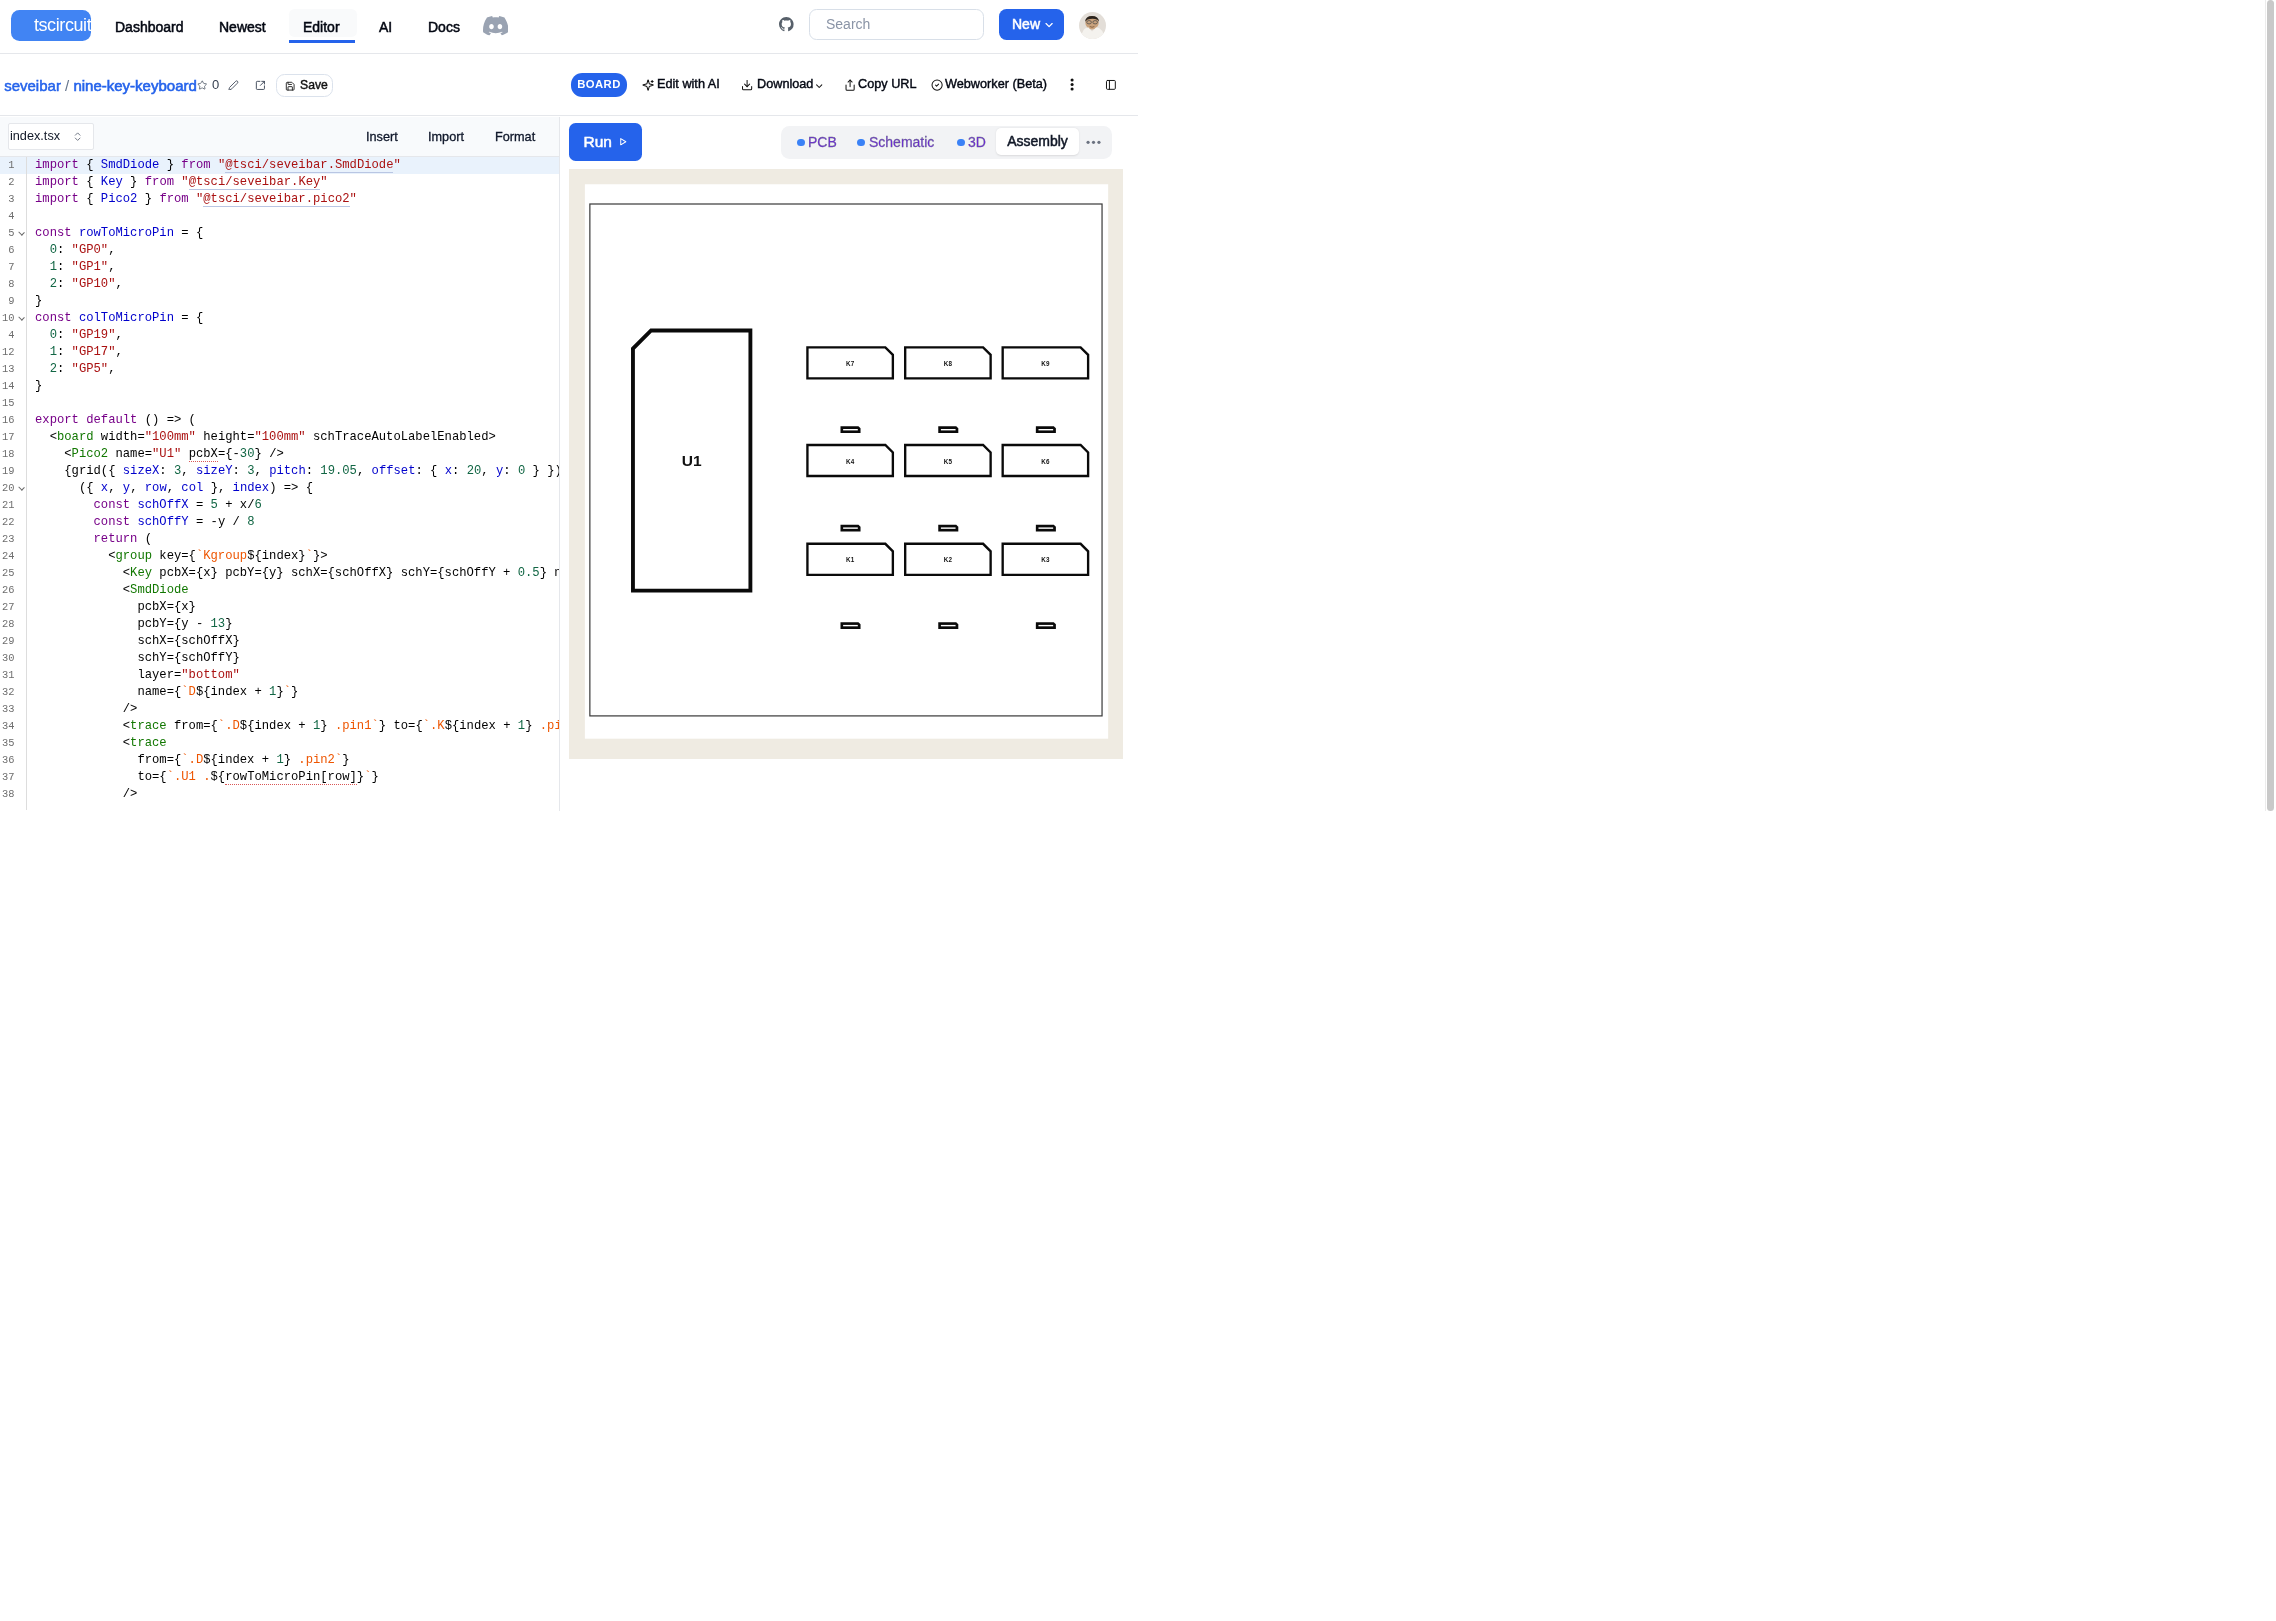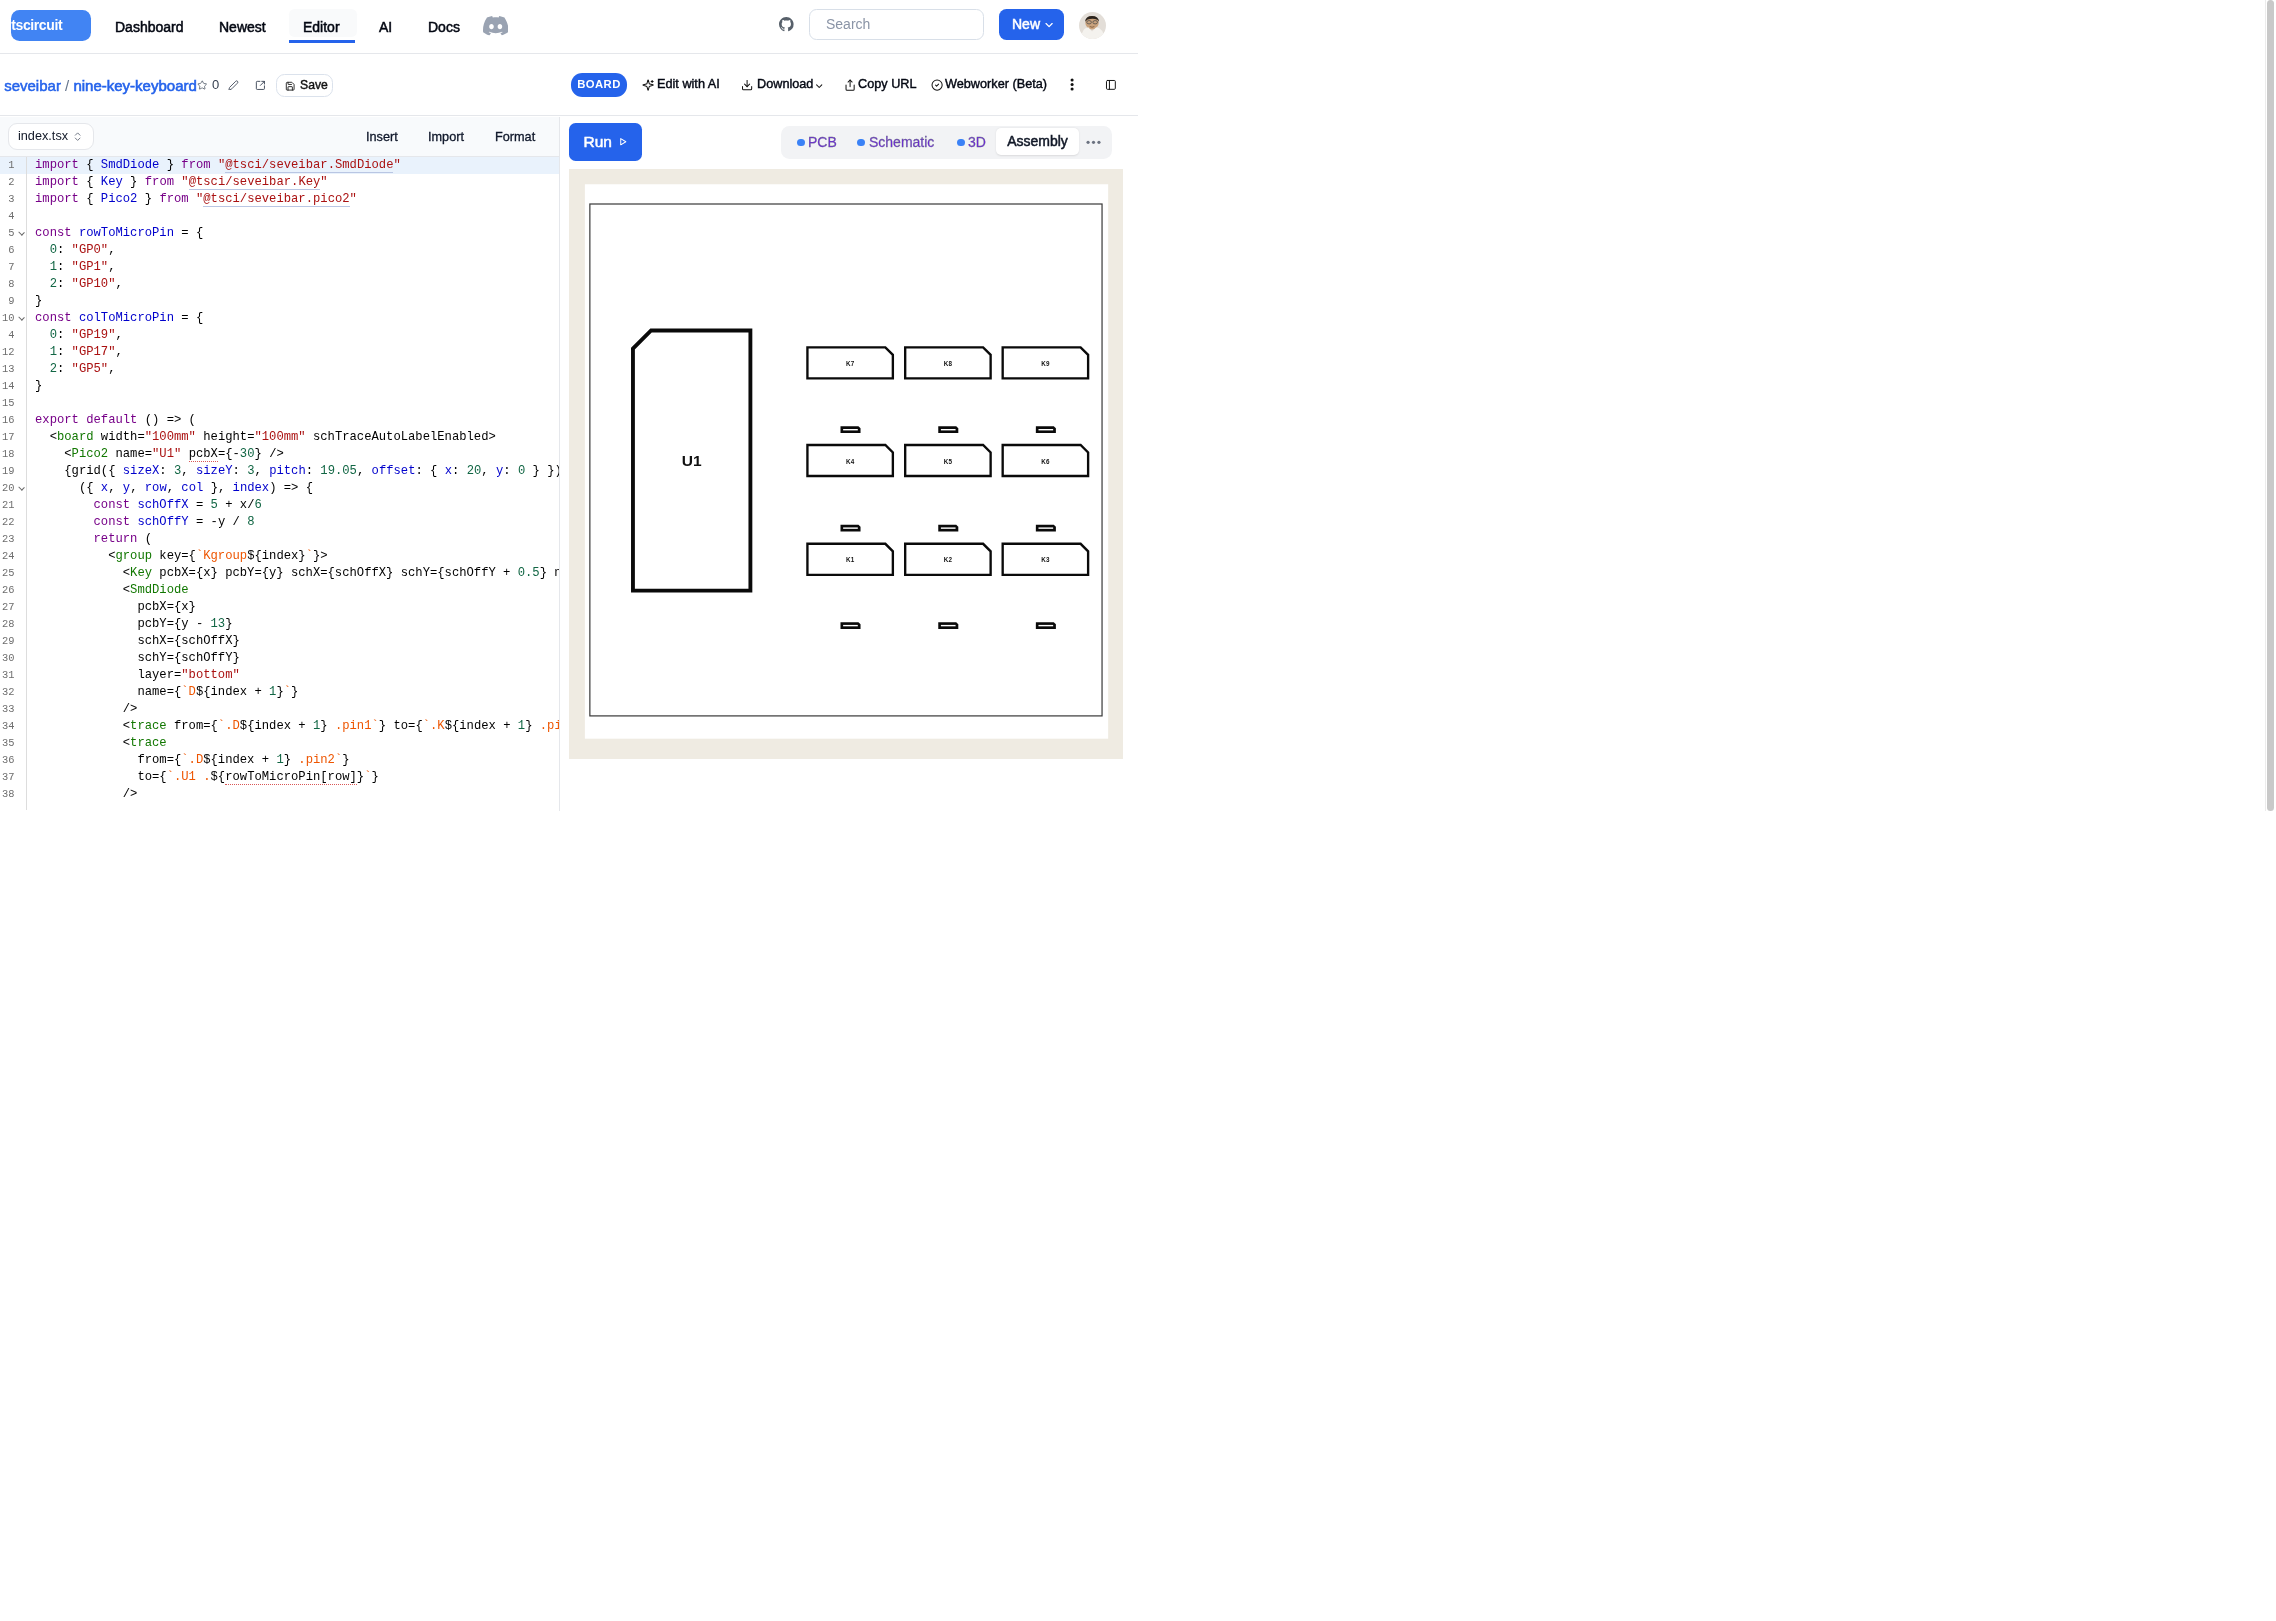--- a/index.html
+++ b/index.html
@@ -1,34 +1,34 @@
 <!DOCTYPE html>
 <html style="font-size:15px"><head>
 <meta charset="utf-8">
 <style>
   * { margin:0; padding:0; box-sizing:border-box; }
   html,body { width:1138px; height:811px; overflow:hidden; background:#fff;
     font-family:"Liberation Sans", sans-serif; }
   .nav { position:absolute; left:0; top:0; width:1138px; height:54px; background:#fff;
     border-bottom:0.9px solid #e5e7eb; }
   .logo { position:absolute; left:11.3px; top:10.4px; width:80px; height:31px; background:#4184f3;
-    border-radius:8.5px; color:#fff; font-weight:bold; font-size:14px; letter-spacing:-0.4px; text-align:left; line-height:30px; }
+    border-radius:8.5px; color:#fff; font-weight:normal; font-size:18px; letter-spacing:-0.4px; text-align:right; line-height:30px; }
   .navlink { position:absolute; top:0; height:54px; line-height:54px; font-size:14px; font-weight:400;
     -webkit-text-stroke:0.5px #030712; color:#030712; }
   .tbt { -webkit-text-stroke:0.4px #030712; }
   .ed-hover { position:absolute; left:289px; top:8.5px; width:68px; height:28px; background:#f9fafb; border-radius:5.6px; }
   .ed-under { position:absolute; left:289px; top:40px; width:66px; height:2.8px; background:#2563eb; }
   .crumbbar { position:absolute; left:0; top:55px; width:1138px; height:61px; background:#fff;
     border-bottom:0.9px solid #e5e7eb; }
   .icon { display:inline-block; vertical-align:middle; }
   
   .edtoolbar { position:absolute; left:0; top:117px; width:559px; height:40px; background:#f8fafc;
     border-bottom:0.9px solid #e5e7eb; }
   .filesel { position:absolute; left:8px; top:5.6px; width:86px; height:27px; background:#fff;
-    border:0.9px solid #e5e7eb; border-radius:9px; font-size:12.7px; color:#111827; line-height:25.4px; padding-left:9px; }
+    border:0.9px solid #e5e7eb; border-radius:2px; font-size:12.7px; color:#111827; line-height:25.4px; padding-left:1px; }
   .tbtn { position:absolute; top:0; height:40px; line-height:40px; font-size:12.7px; font-weight:400; color:#0f172a; -webkit-text-stroke:0.3px #0f172a; }
   .codewrap { position:absolute; left:0; top:157px; width:559px; height:653px; background:#fff; overflow:hidden; }
   .cl { position:relative; height:17px; white-space:pre; font-family:"Liberation Mono", monospace;
     font-size:12.2px; line-height:17px; color:#000; }
   .cl .gut { position:absolute; left:0; top:0; width:14.6px; text-align:right; color:#6d6d6d; font-size:10.4px; }
   .cl .fold { position:absolute; left:19.3px; top:4.7px; width:5.2px; height:5.2px;
     border-right:1.3px solid #666; border-bottom:1.3px solid #666; transform:rotate(45deg) scale(1,0.82); }
   .cl .code { position:absolute; left:35px; top:0; }
   .gutborder { position:absolute; left:26px; top:157px; width:0.9px; height:653px; background:#ddd; }
   .active { background:#e9f2fc; }

